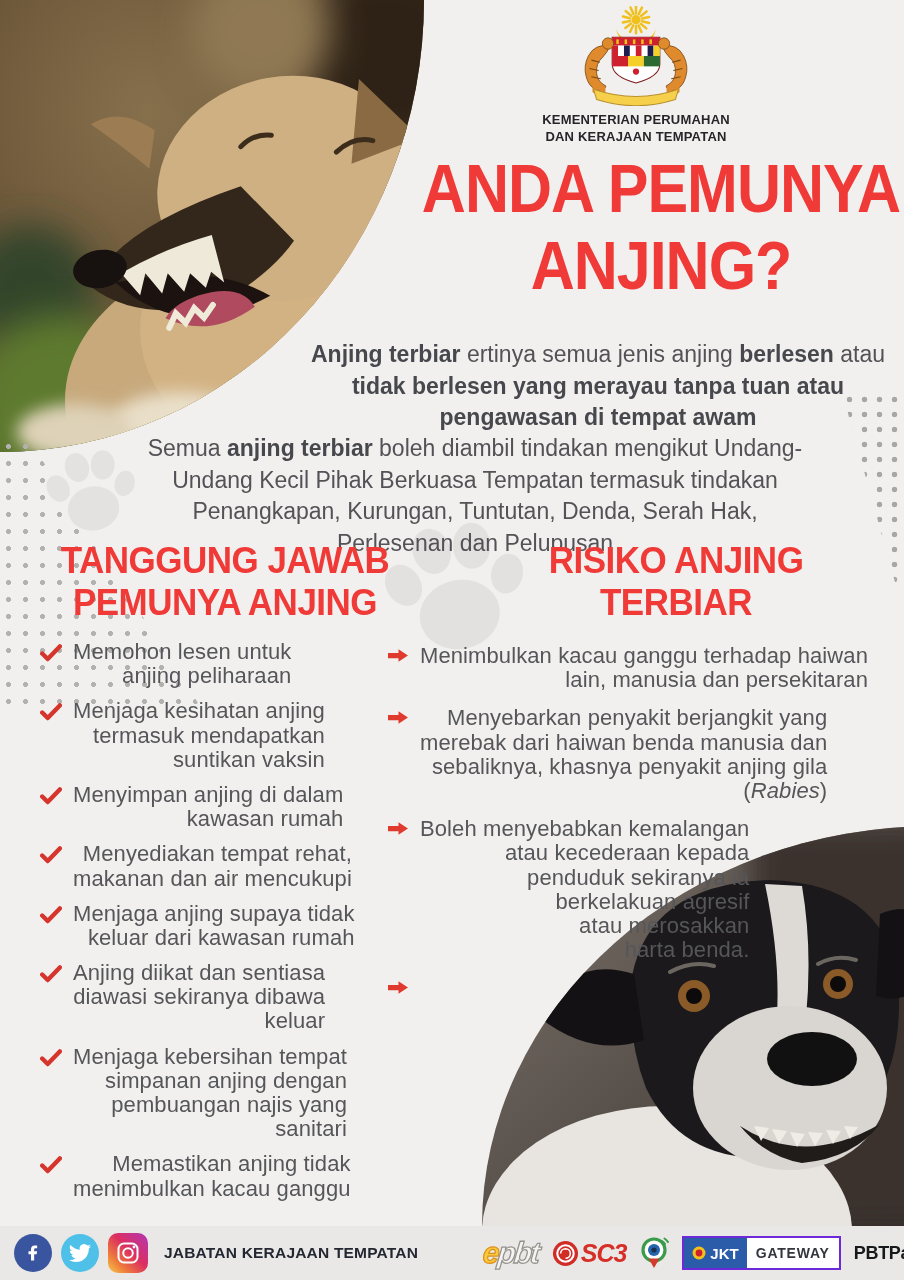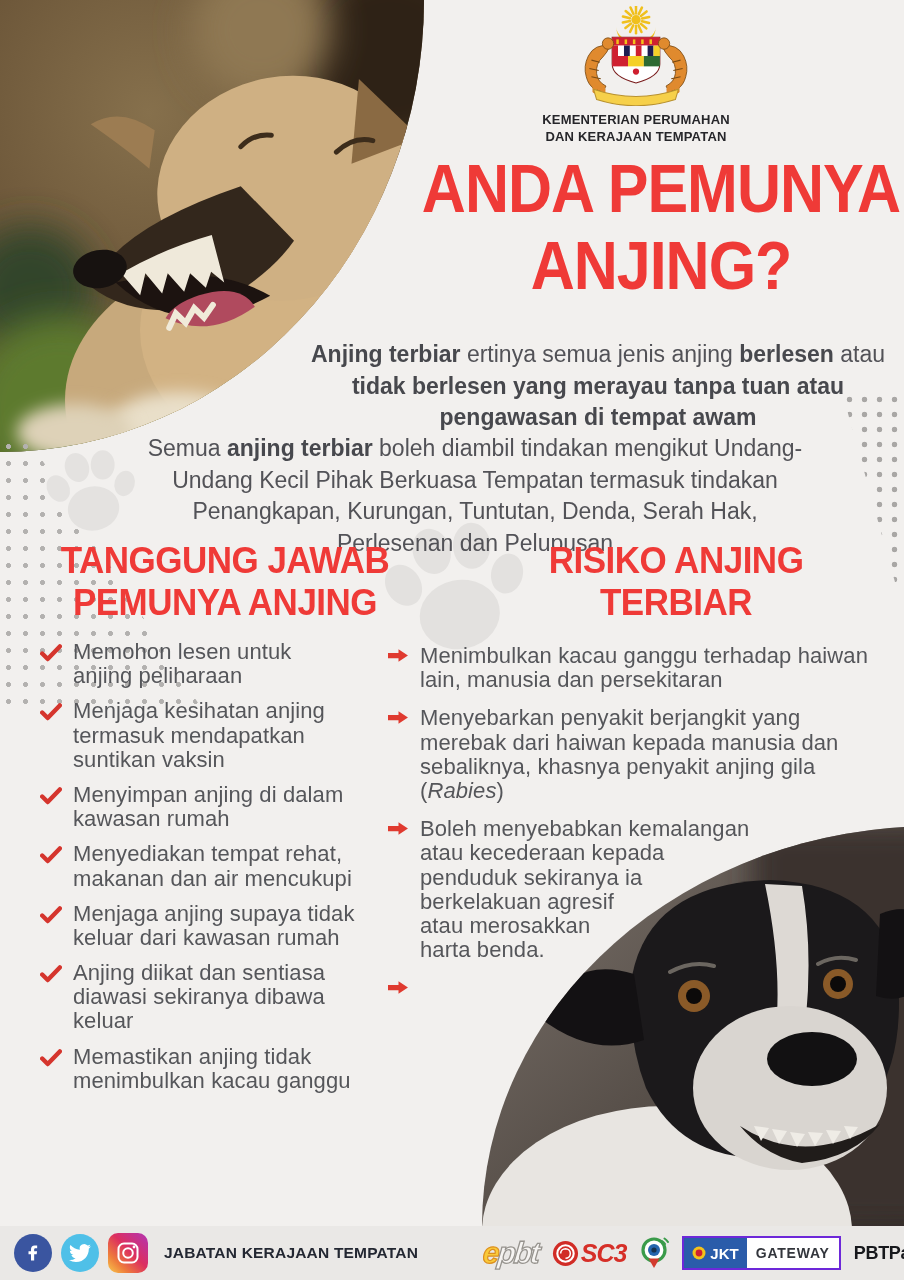--- a/index.html
+++ b/index.html
@@ -67,20 +67,21 @@
   
   .list{position:absolute;}
   .list-left{left:40px; top:640px; width:364px;}
   .list-right{left:388px; top:644px; width:516px;}
   .item{display:flex; align-items:flex-start; gap:11px; margin-bottom:11px;}
   .list-right .item{margin-bottom:14px;}
   .item .icon{flex:none; margin-top:4px; line-height:0;}
   .item .txt{
     font-size:22px; color:#55565a; line-height:1.1; letter-spacing:.1px;
     white-space:pre-line;
+    text-align:right;
   }
   .item .txt i{font-style:italic;}
   
   .footer{
     position:absolute; left:0; right:0; bottom:0; height:54px;
     background:#eae8e6; display:flex; align-items:center;
     padding:0 10px 0 14px; box-sizing:border-box; gap:8px;
   }
   .social{display:flex; align-items:center; gap:9px;}
   .soc{width:38px;height:38px;border-radius:50%;display:flex;align-items:center;justify-content:center;}
@@ -334,39 +335,48 @@
             <path d="M2 8.5 L7 13.5 L18 2" stroke="#d5352d" stroke-width="4" fill="none" stroke-linecap="round" stroke-linejoin="round"></path>
           </svg></span>
       <span class="txt">Anjing diikat dan sentiasa
 diawasi sekiranya dibawa
 keluar</span>
     </div>
     <div class="item">
       <span class="icon"><svg width="22" height="18" viewBox="0 0 20 16">
             <path d="M2 8.5 L7 13.5 L18 2" stroke="#d5352d" stroke-width="4" fill="none" stroke-linecap="round" stroke-linejoin="round"></path>
           </svg></span>
+      <span class="txt">Menjaga kebersihan tempat
+simpanan anjing dengan
+pembuangan najis yang
+sanitari</span>
+    </div>
+    <div class="item">
+      <span class="icon"><svg width="22" height="18" viewBox="0 0 20 16">
+            <path d="M2 8.5 L7 13.5 L18 2" stroke="#d5352d" stroke-width="4" fill="none" stroke-linecap="round" stroke-linejoin="round"></path>
+          </svg></span>
       <span class="txt">Memastikan anjing tidak
 menimbulkan kacau ganggu</span>
     </div>
   </div>
 
   <div class="list list-right">
     <div class="item">
       <span class="icon"><svg width="21" height="15" viewBox="0 0 20 14">
             <polygon points="0,4.5 10,4.5 10,1 19,7 10,13 10,9.5 0,9.5" fill="#e03a2f"></polygon>
           </svg></span>
       <span class="txt">Menimbulkan kacau ganggu terhadap haiwan
 lain, manusia dan persekitaran</span>
     </div>
     <div class="item">
       <span class="icon"><svg width="21" height="15" viewBox="0 0 20 14">
             <polygon points="0,4.5 10,4.5 10,1 19,7 10,13 10,9.5 0,9.5" fill="#e03a2f"></polygon>
           </svg></span>
       <span class="txt"><span>Menyebarkan penyakit berjangkit yang
-merebak dari haiwan kepada manusia dan
+merebak dari haiwan benda manusia dan
 sebaliknya, khasnya penyakit anjing gila
 (</span><i>Rabies</i><span>)</span></span>
     </div>
     <div class="item">
       <span class="icon"><svg width="21" height="15" viewBox="0 0 20 14">
             <polygon points="0,4.5 10,4.5 10,1 19,7 10,13 10,9.5 0,9.5" fill="#e03a2f"></polygon>
           </svg></span>
       <span class="txt">Boleh menyebabkan kemalangan
 atau kecederaan kepada
 penduduk sekiranya ia

